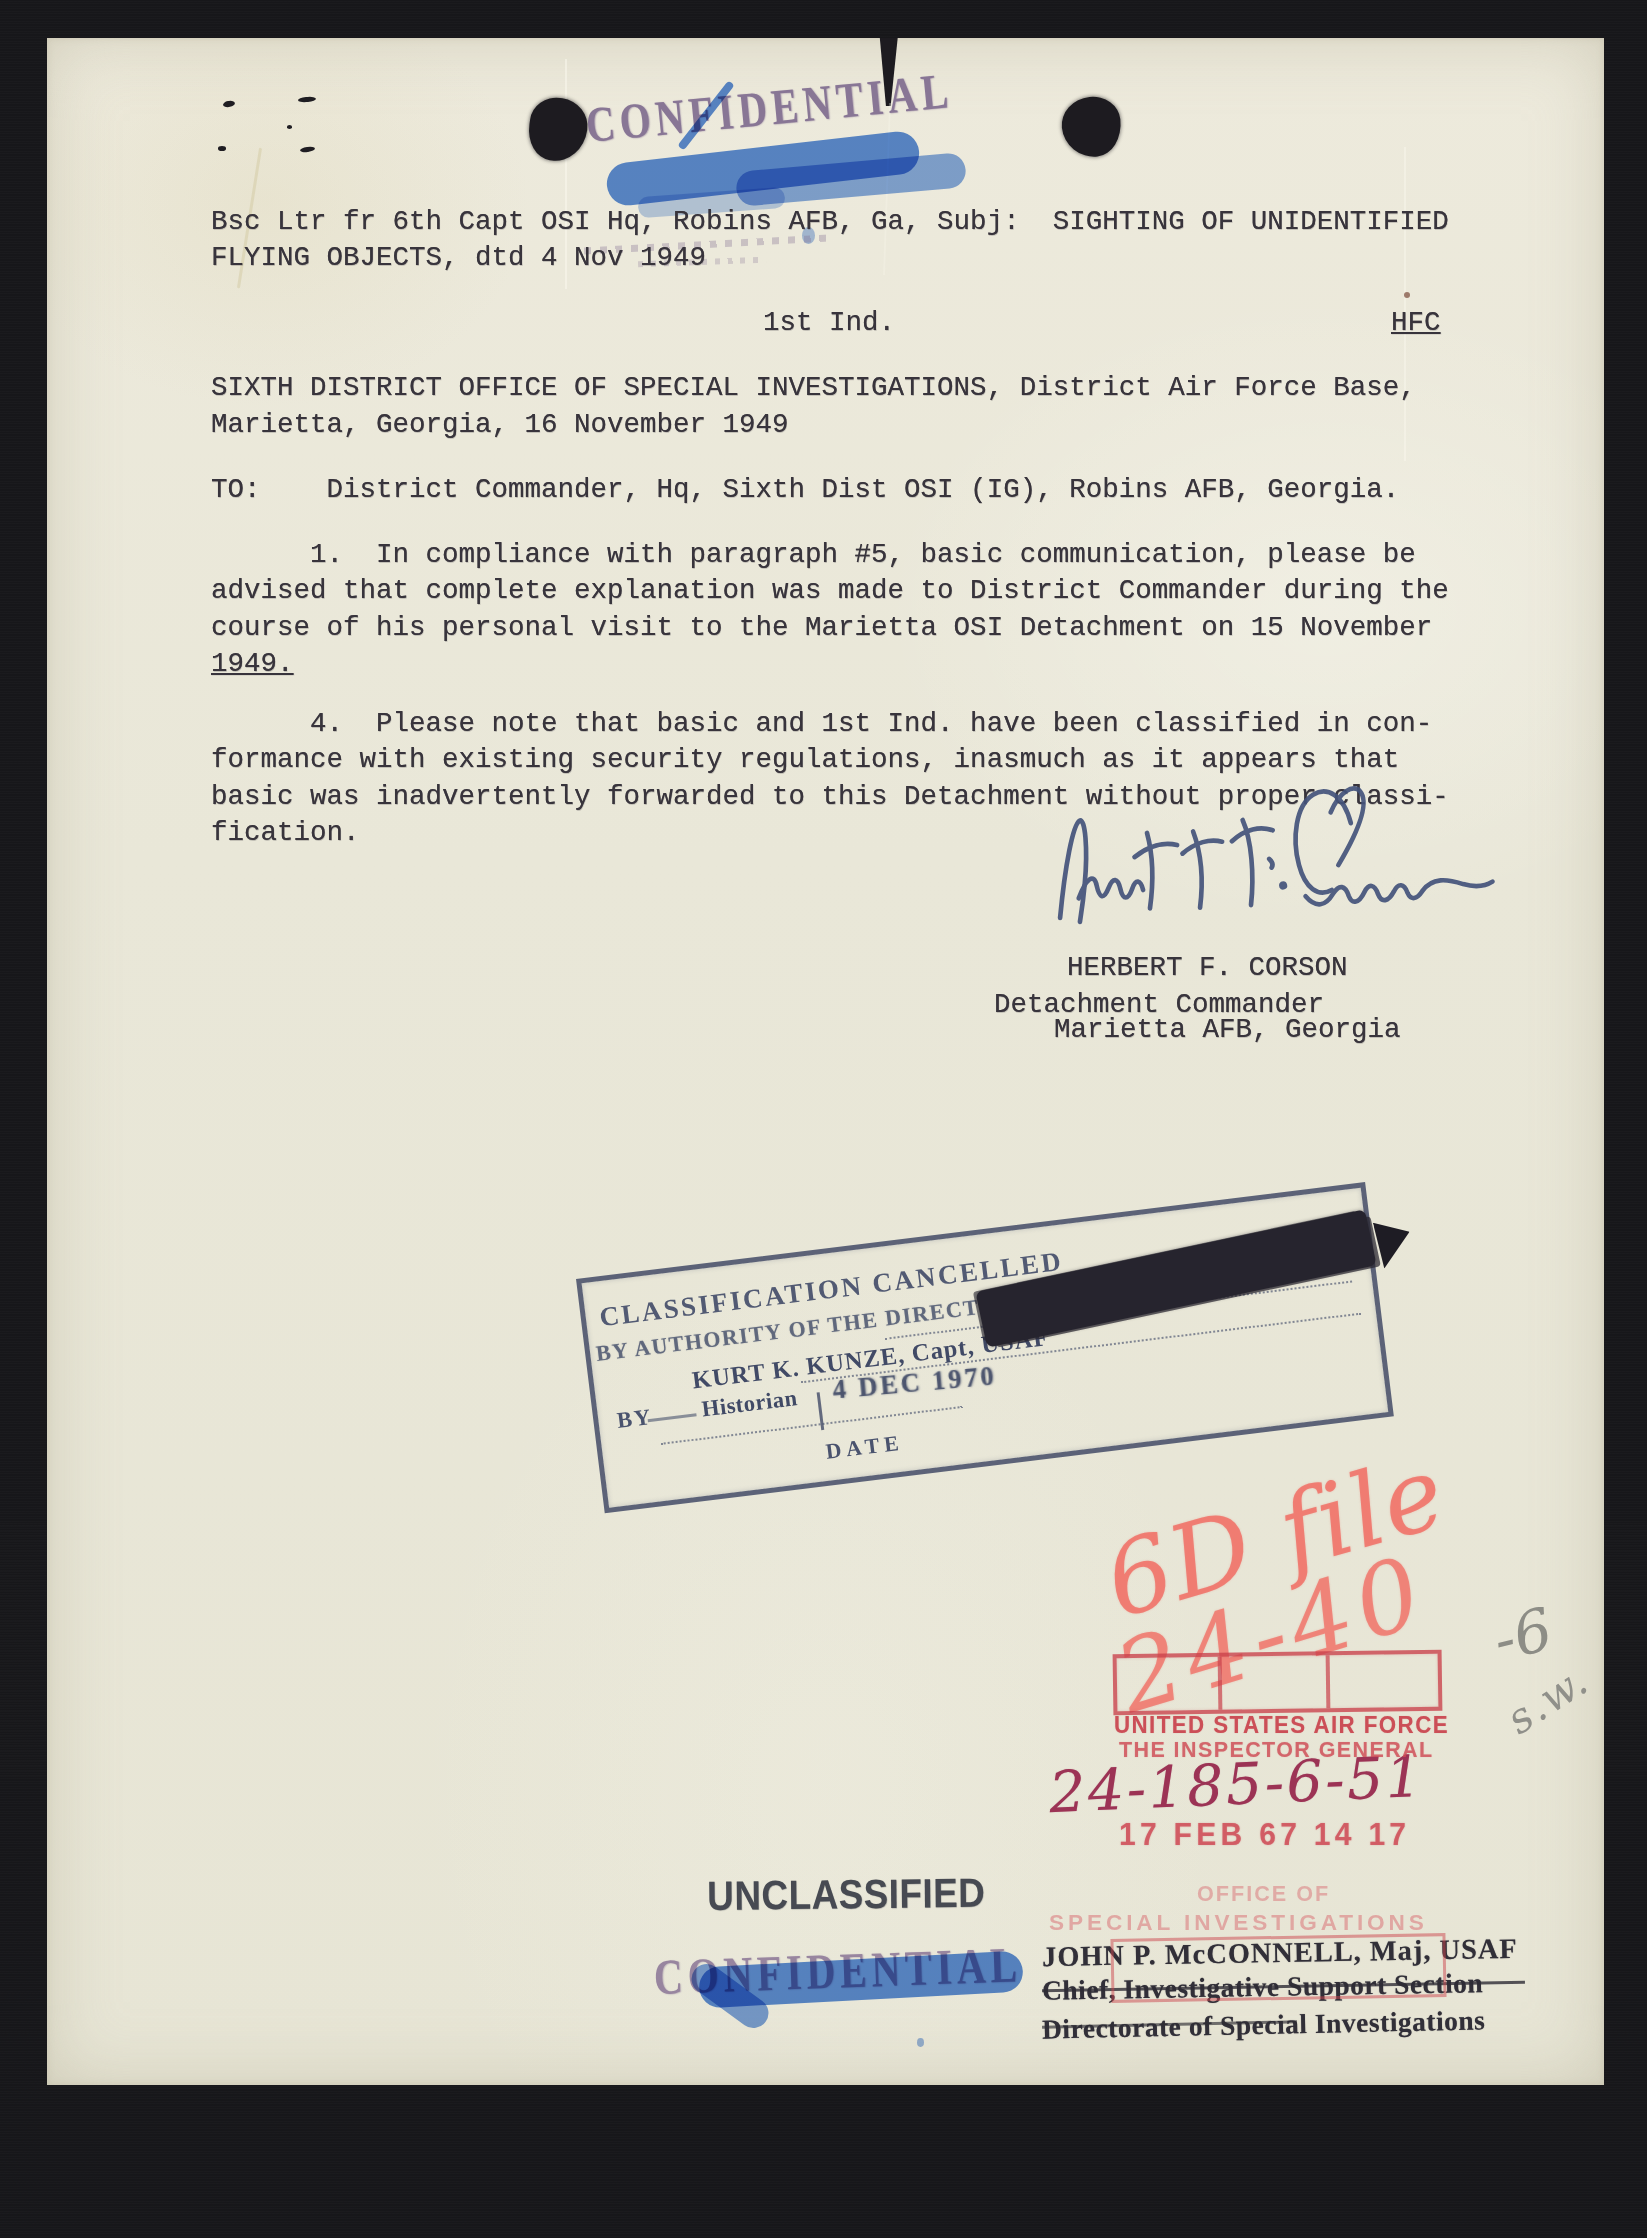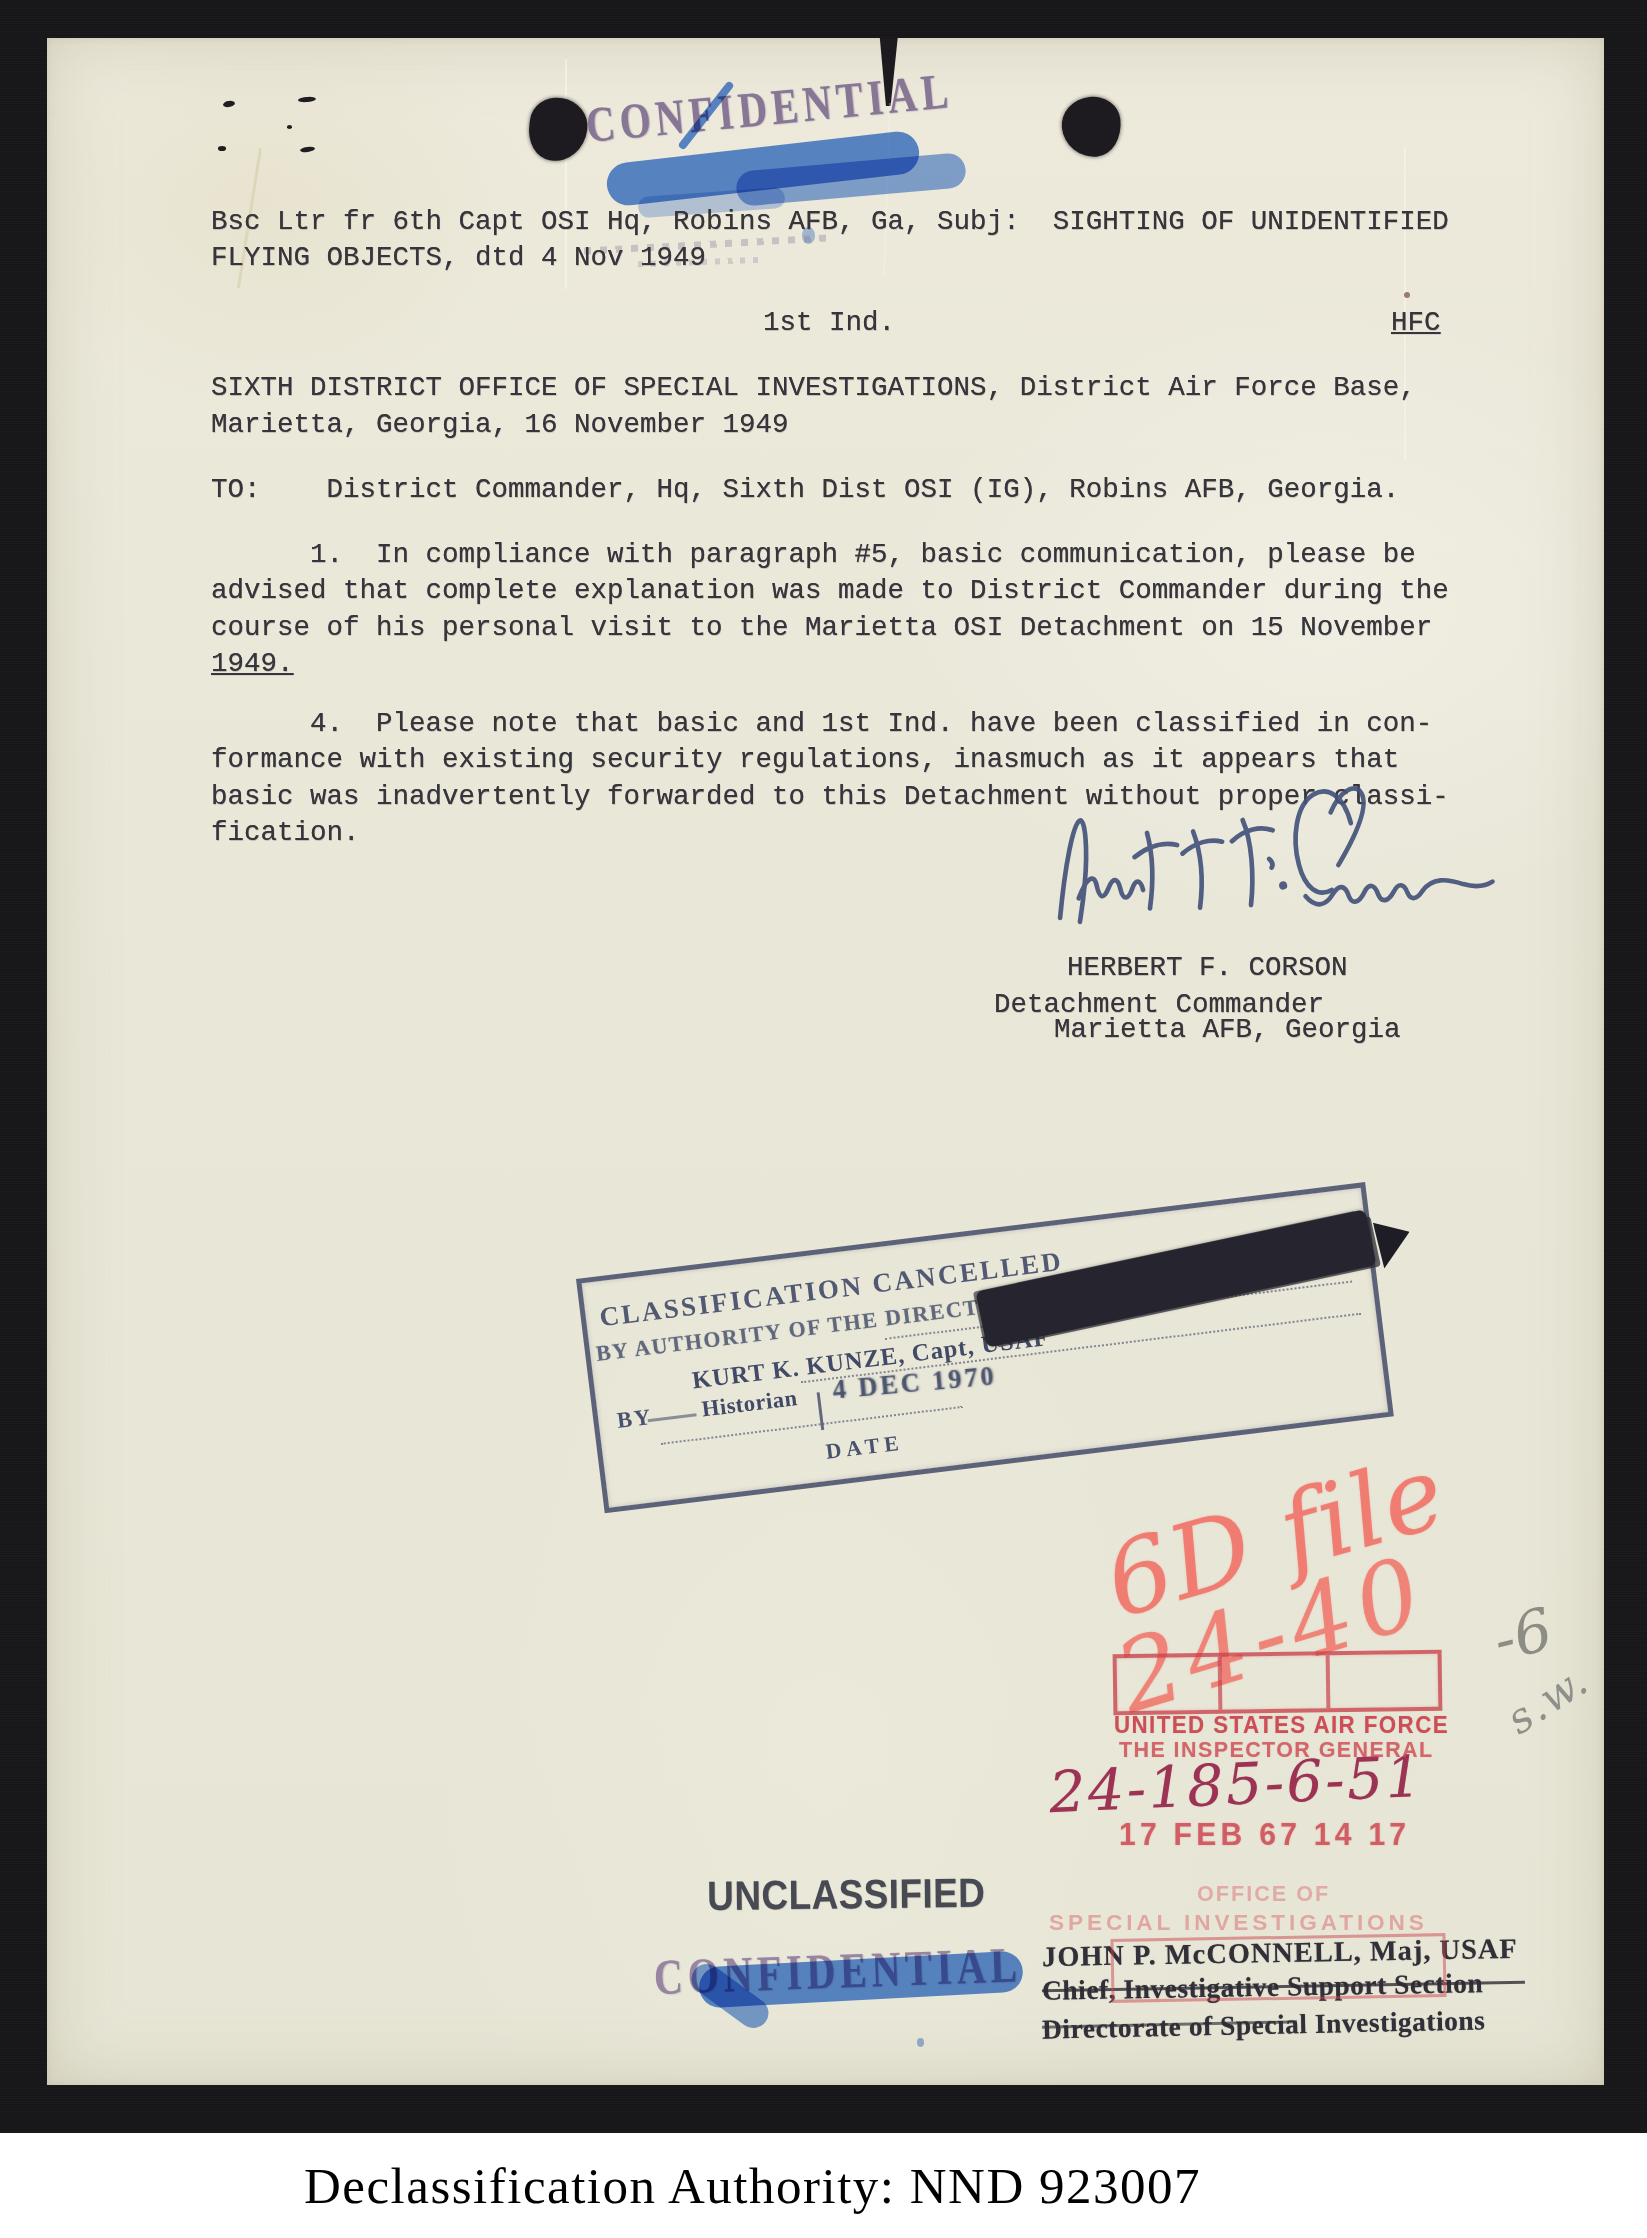--- a/index.html
+++ b/index.html
@@ -147,17 +147,14 @@
 
   <div>
     <div class="abs stamp-serif" style="left:1042px;top:1937px;font-size:28.4px;letter-spacing:1px;color:#312f38;transform:rotate(-1deg);text-shadow:0 0 1px rgba(49,47,56,.55);">JOHN P. McCONNELL, Maj, USAF</div>
     <div class="abs stamp-serif" style="left:1042px;top:1971px;font-size:27.5px;letter-spacing:0.5px;color:#312f38;transform:rotate(-1deg);text-shadow:0 0 1px rgba(49,47,56,.55);">Chief, Investigative Support Section</div>
     <div class="abs stamp-serif" style="left:1042px;top:2009px;font-size:27.5px;letter-spacing:0.5px;color:#312f38;transform:rotate(-1.2deg);text-shadow:0 0 1px rgba(49,47,56,.55);">Directorate of Special Investigations</div>
     <div class="abs strike" style="left:1042px;top:1985px;width:483px;height:3.4px;transform:rotate(-1deg);"></div>
     <div class="abs strike" style="left:1042px;top:2023px;width:255px;height:2.9px;transform:rotate(-1.2deg);opacity:.65;"></div>
     <div class="abs" style="left:1111px;top:1936px;width:329px;height:58px;border:3.4px solid rgba(203,70,78,.5);transform:rotate(-1deg);"></div>
   </div>
 
-  <div class="foot">
-    <div class="abs" style="left:304px;top:23.5px;font-family:'Liberation Serif', serif;font-size:51px;letter-spacing:1.5px;color:#000;">Declassification Authority: NND 923007</div>
-  </div>
 </div>
 
 
 </body></html>

